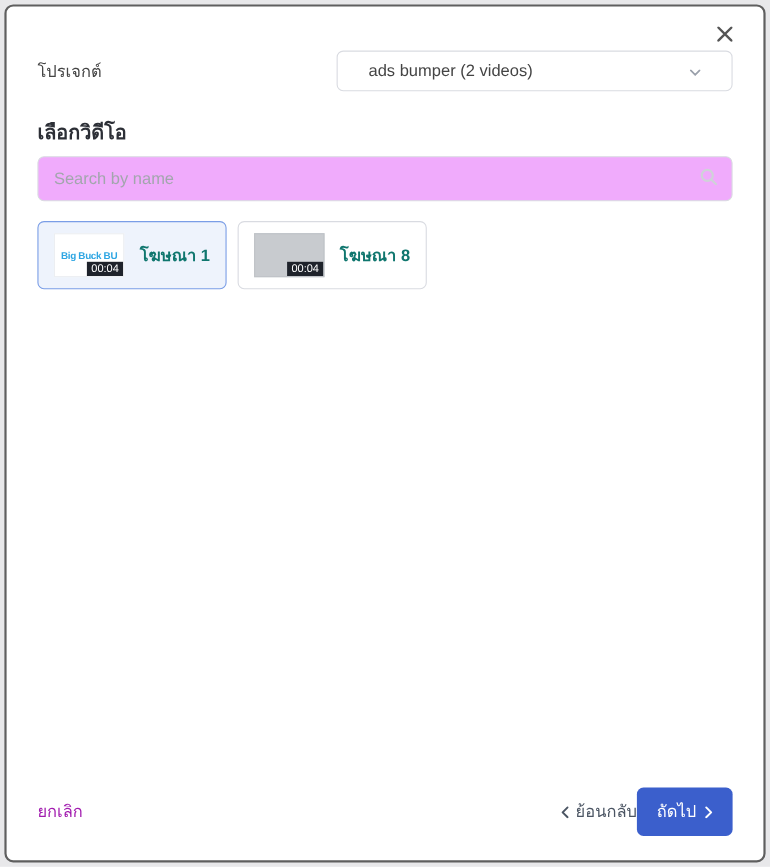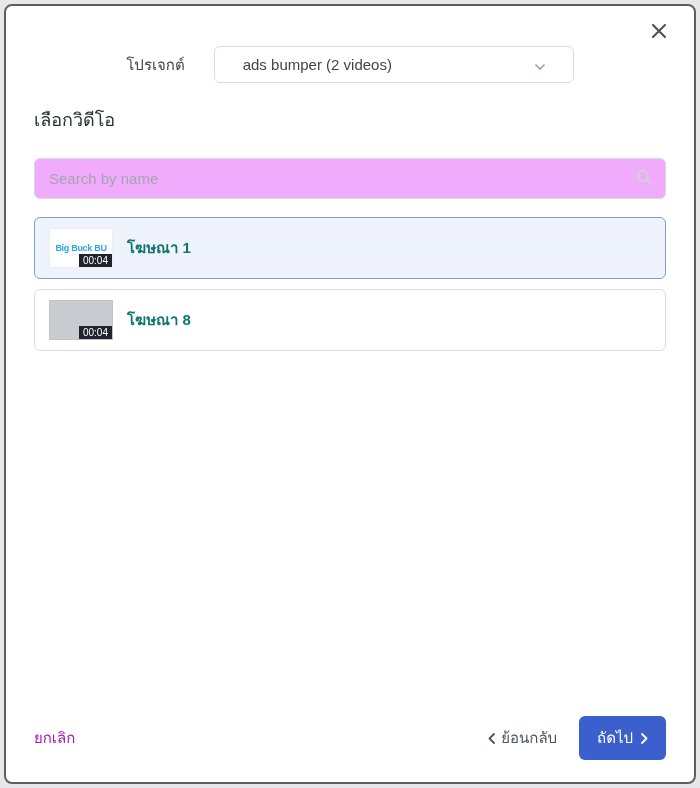--- a/index.html
+++ b/index.html
@@ -32,21 +32,21 @@
     .close-btn {
       color: #333;
       cursor: pointer;
       font-size: 16px;
     }
     .close-btn svg { display: block; }
 
     .project-row {
       display: flex;
       align-items: center;
-      justify-content: center;
+      justify-content: space-between;
       gap: 29px;
       margin-bottom: 22px;
     }
     .project-label {
       color: #444;
       font-size: 15px;
     }
     .project-select {
       width: 360px;
       border: 1px solid #d9dbe1;
@@ -57,23 +57,23 @@
       justify-content: space-between;
       color: #444;
       font-size: 15px;
       cursor: pointer;
       background: #fff;
     }
     .project-select .chev { color: #9aa0ab; }
 
     .section-title {
       font-size: 18px;
-      font-weight: 400;
+      font-weight: 700;
       color: #2c2f36;
-      margin-bottom: 24px;
+      margin-bottom: 8px;
     }
     .section-sub-row {
       display: flex;
       justify-content: space-between;
       align-items: baseline;
       margin-bottom: 18px;
     }
     .section-sub {
       color: #6b7280;
       font-size: 15px;
@@ -100,21 +100,21 @@
     }
     .search-input::placeholder { color: #a2a6ad; }
     .search-icon {
       position: absolute;
       right: 14px;
       top: 50%;
       transform: translateY(-50%);
       color: #cfd2d8;
     }
 
-    .video-list { display: flex; flex-direction: column; gap: 10px; }
+    .video-list { display: flex; flex-direction: row; gap: 10px; }
     .video-item {
       border: 1px solid #d9dbe1;
       border-radius: 6px;
       padding: 10px 14px;
       display: flex;
       align-items: center;
       gap: 14px;
       cursor: pointer;
       background: #fff;
     }
@@ -166,21 +166,20 @@
       padding-top: 20px;
     }
     .footer-left {
       color: #a21caf;
       font-size: 15px;
       cursor: pointer;
     }
     .footer-right {
       display: flex;
       align-items: center;
-      gap: 22px;
     }
     .back-btn {
       display: flex;
       align-items: center;
       gap: 6px;
       color: #4b5563;
       font-size: 15px;
       cursor: pointer;
     }
     .next-btn {

